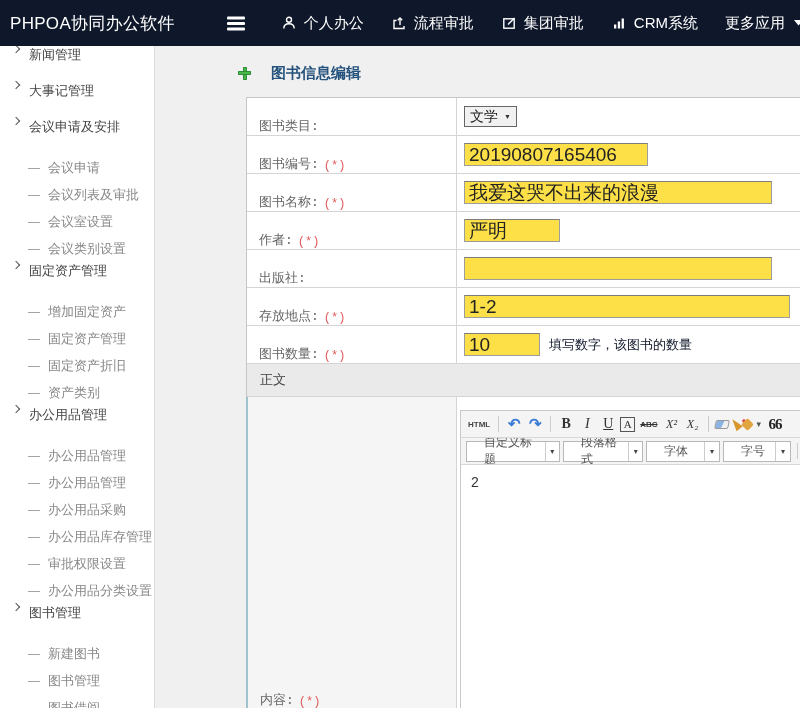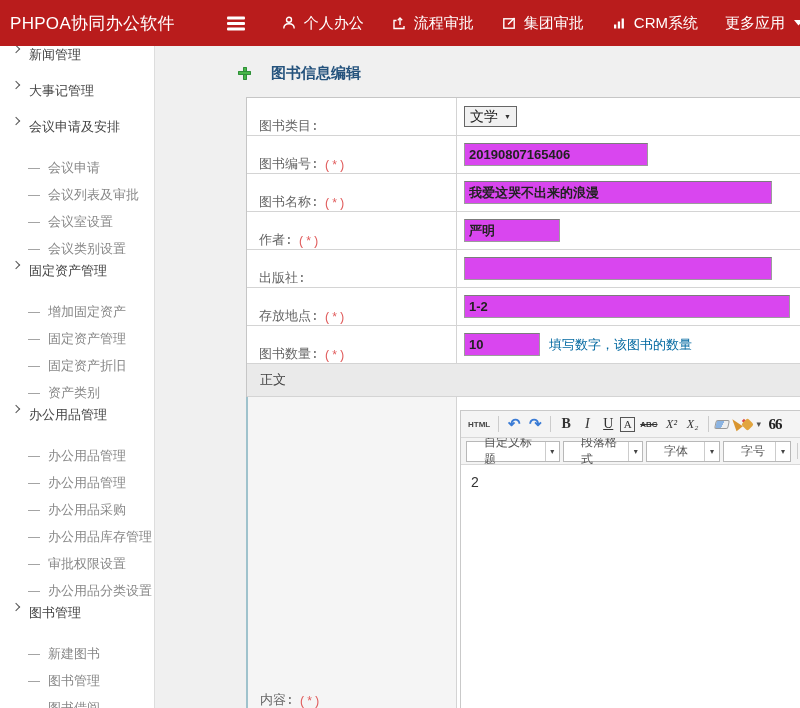--- a/index.html
+++ b/index.html
@@ -3,21 +3,21 @@
 <meta charset="utf-8">
 <style>
   * { box-sizing: border-box; }
   html,body { margin:0; padding:0; }
   body {
     width:800px; height:708px; overflow:hidden; position:relative;
     background:#f0f0f0; font-family:"Liberation Sans", sans-serif;
   }
   
   .topbar { position:absolute; top:0; left:0; right:0; height:46px;
-    background:#b91c1c; display:flex; align-items:center; color:#fff; }
+    background:#0f172a; display:flex; align-items:center; color:#fff; }
   .brand { font-size:17px; margin-left:10px; letter-spacing:.3px; white-space:nowrap; }
   .menu-toggle { margin-left:52px; cursor:pointer; display:flex; align-items:center; height:20px; }
   .burger { width:18px; height:3px; background:#fff; border-radius:1px;
     box-shadow:0 -5.5px 0 #fff, 0 5.5px 0 #fff; display:inline-block; }
   .topnav { display:flex; margin-left:36px; gap:27px; font-size:15px; align-items:center; }
   .nav-item { display:flex; align-items:center; gap:7px; cursor:pointer; white-space:nowrap; }
   .nav-ic { display:inline-flex; width:16px; height:16px; }
   .nav-ic svg { width:16px; height:16px; }
   .nav-caret { display:inline-flex; margin-left:2px; }
   
@@ -43,23 +43,23 @@
   .form-table { position:absolute; left:91px; top:51px; width:600px; bottom:-1px;
     background:#fff; border:1px solid #c6c6c6; border-bottom:none;
     display:flex; flex-direction:column; }
   .frow { height:38px; flex:none; display:flex; border-bottom:1px solid #d4d4d4; }
   .fcell-label { width:210px; flex:none; display:flex; align-items:flex-end;
     padding-left:12px; gap:5px; border-right:1px solid #d4d4d4;font-family:Liberation Mono, monospace; }
   .flabel { font-size:13px; color:#666; }
   .req { font-size:12px; color:#e05c5c; }
   .fcell-input { flex:1; display:flex; align-items:center; padding-left:7px; gap:9px; }
   .tin { height:23px; border:1px solid #9c9c9c; border-top-color:#7c7c7c;
-    font-size:13px; padding:0 4px; font-family:inherit; color:#222; background:#d946ef;font-weight:bold; }
+    font-size:19px; padding:0 4px; font-family:inherit; color:#222; background:#fde047; }
   .w190{width:184px} .w282{width:308px} .w100{width:96px} .w330{width:326px} .w80{width:76px}
-  .hint { font-size:13px; color:#0369a1; }
+  .hint { font-size:13px; color:#0f172a; }
   .fselect { height:21px; background:#f1f1f1; border:1px solid #666;
     display:inline-flex; align-items:center; padding:0 5px; gap:6px;
     font-size:14px; color:#222; cursor:pointer; }
   .sel-caret { font-size:7px; color:#333; }
   .section-row { height:33px; flex:none; background:#eaeaea; display:flex; align-items:center;
     padding-left:13px; font-size:13px; color:#444; border-bottom:1px solid #d4d4d4; }
   .content-row { flex:1; border-bottom:none; margin-left:-1px; border-left:2px solid #9fc2cc; min-height:0; }
   .content-label-cell { background:#f5f5f5; width:209px; }
   .editor-cell { flex:1; padding:13px 0 0 3px; display:flex; min-height:0; }
   

